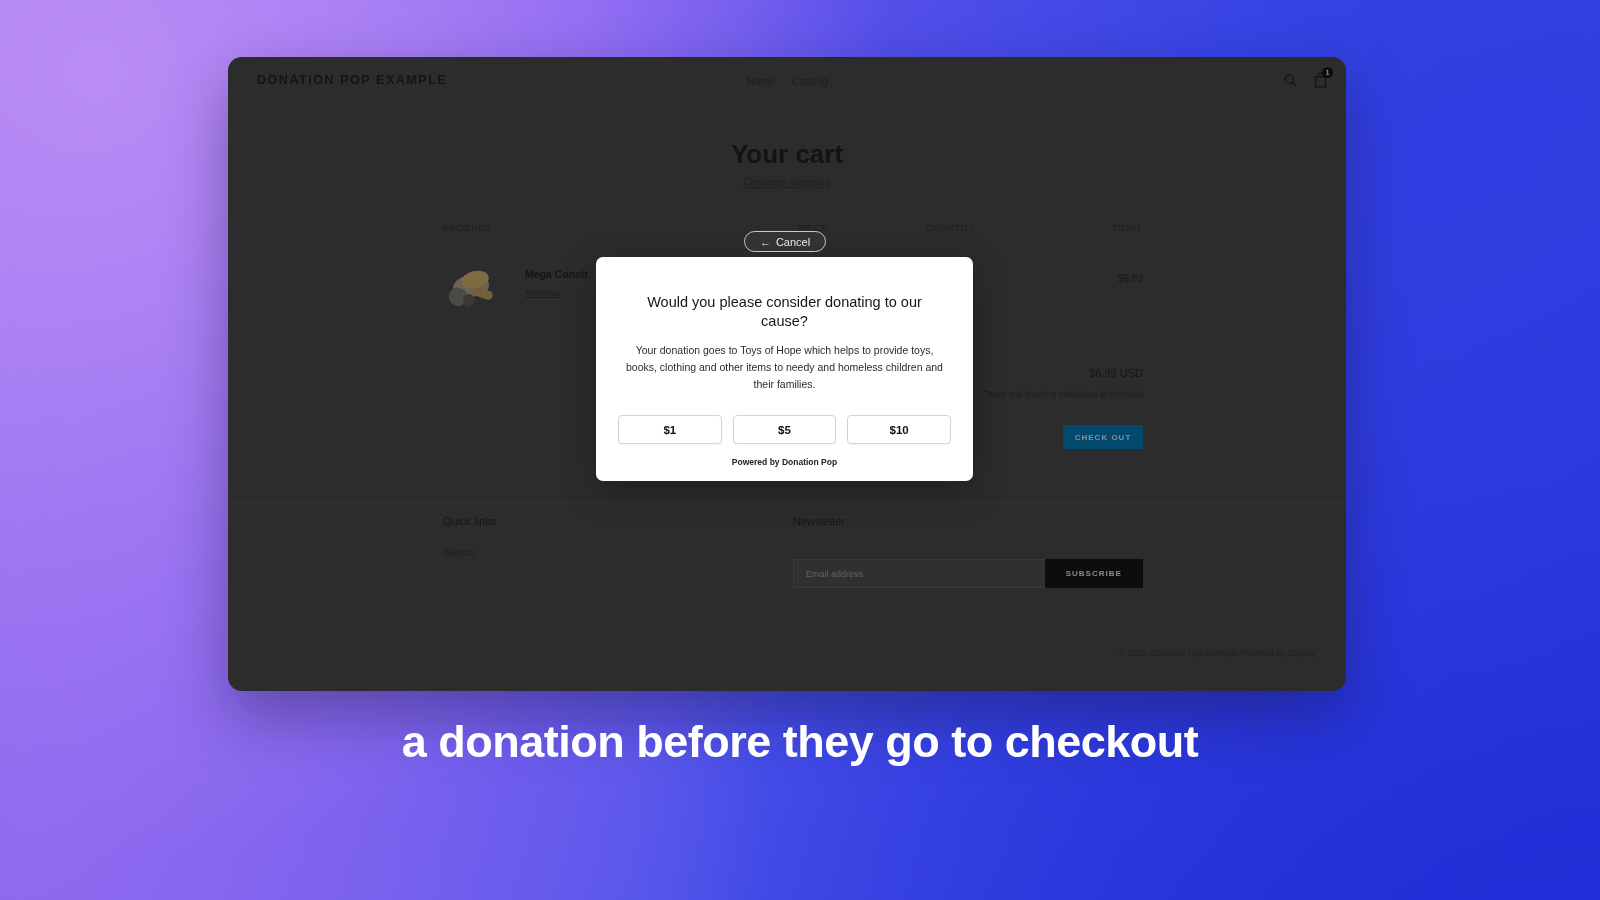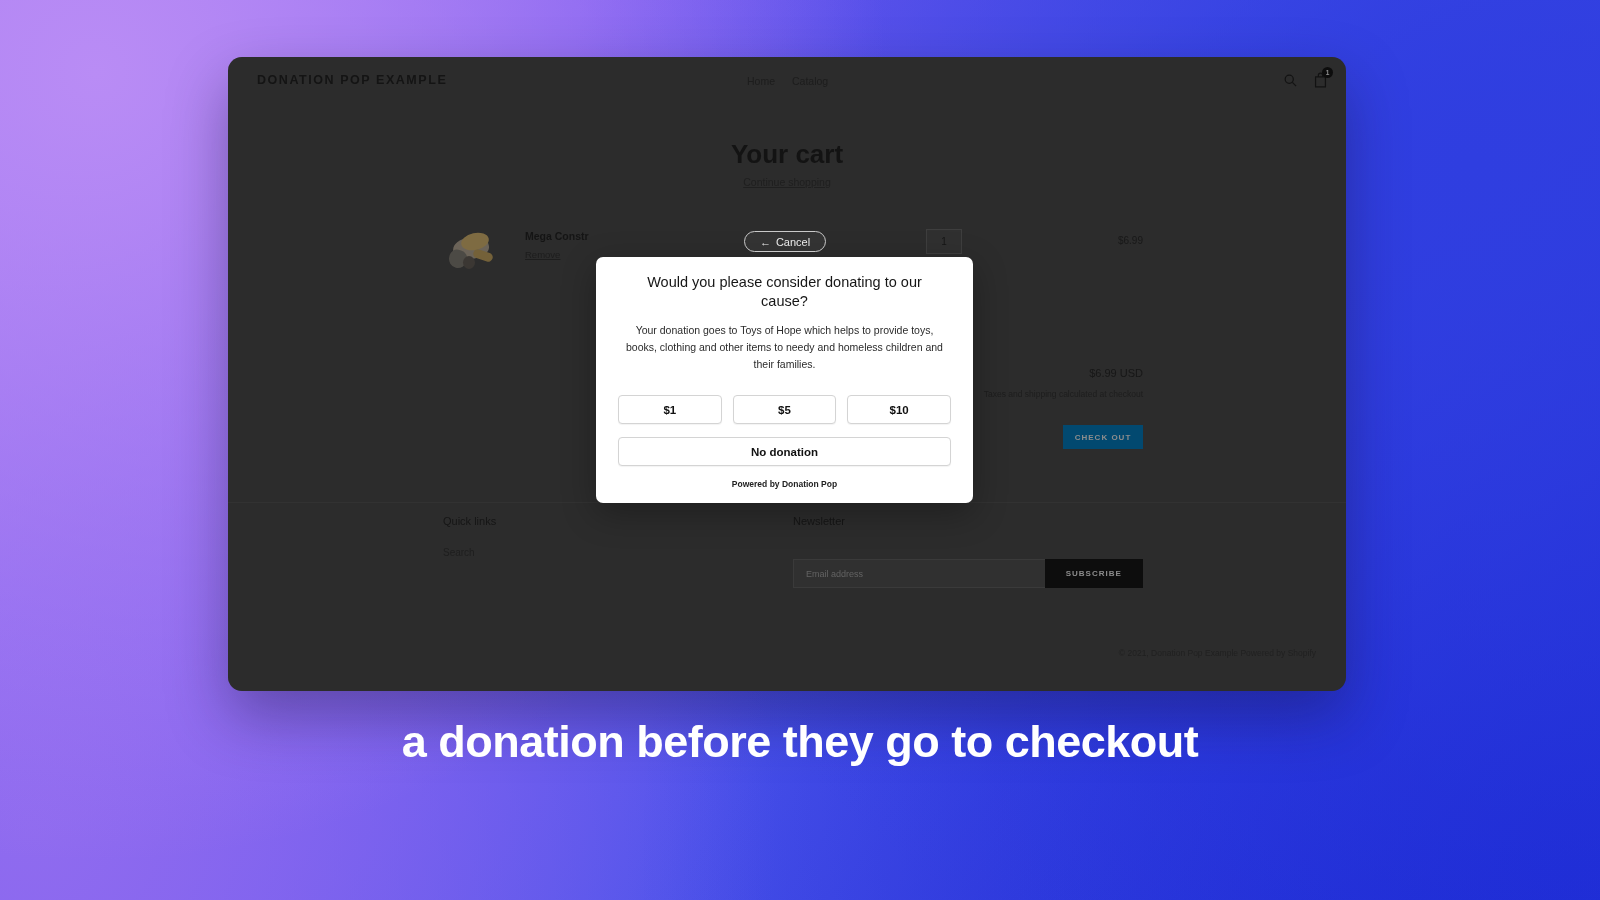--- a/index.html
+++ b/index.html
@@ -215,21 +215,21 @@
     z-index: 60;
   }
 
   
   .modal {
     position: absolute;
     left: 368px; top: 200px;
     width: 377px;
     background: #ffffff;
     border-radius: 7px;
-    padding: 16px 22px 14px;
+    padding: 36px 22px 14px;
     z-index: 55;
     box-shadow: 0 10px 34px rgba(0,0,0,0.30);
   }
   .modal-title {
     font-size: 14.5px; color: #161616;
     text-align: center; line-height: 1.32;
     padding: 0 10px;
   }
   .modal-body {
     margin-top: 11px;
@@ -302,20 +302,26 @@
         </svg>
         <span class="cart-badge">1</span>
       </span>
     </div>
   </div>
 
   <div class="cart-title">Your cart</div>
   <div class="continue">Continue shopping</div>
 
   <div class="cart-table">
+    <div class="cart-head">
+      <div class="col-product">PRODUCT</div>
+      <div class="col-price">PRICE</div>
+      <div class="col-qty">QUANTITY</div>
+      <div class="col-total">TOTAL</div>
+    </div>
 
     <div class="cart-row">
       <div class="col-product" style="display:flex;">
         <div class="thumb">
           <div class="b1"></div>
             <div class="b2"></div>
             <div class="b3"></div>
             <div class="b4"></div>
             <div class="b5"></div>
         </div>
@@ -365,21 +371,20 @@
   </div>
 
   <div class="modal">
     <div class="modal-title">Would you please consider donating to our cause?</div>
     <div class="modal-body">Your donation goes to Toys of Hope which helps to provide toys, books, clothing and other items to needy and homeless children and their families.</div>
     <div class="amounts">
       <div class="amt-btn">$1</div>
       <div class="amt-btn">$5</div>
       <div class="amt-btn">$10</div>
     </div>
-    <div class="no-donation">No donation</div>
     <div class="powered">Powered by Donation Pop</div>
   </div>
 
 </div>
 
 <div class="caption">
   <div>a donation before they go to checkout</div>
 </div>
 
 </body></html>

